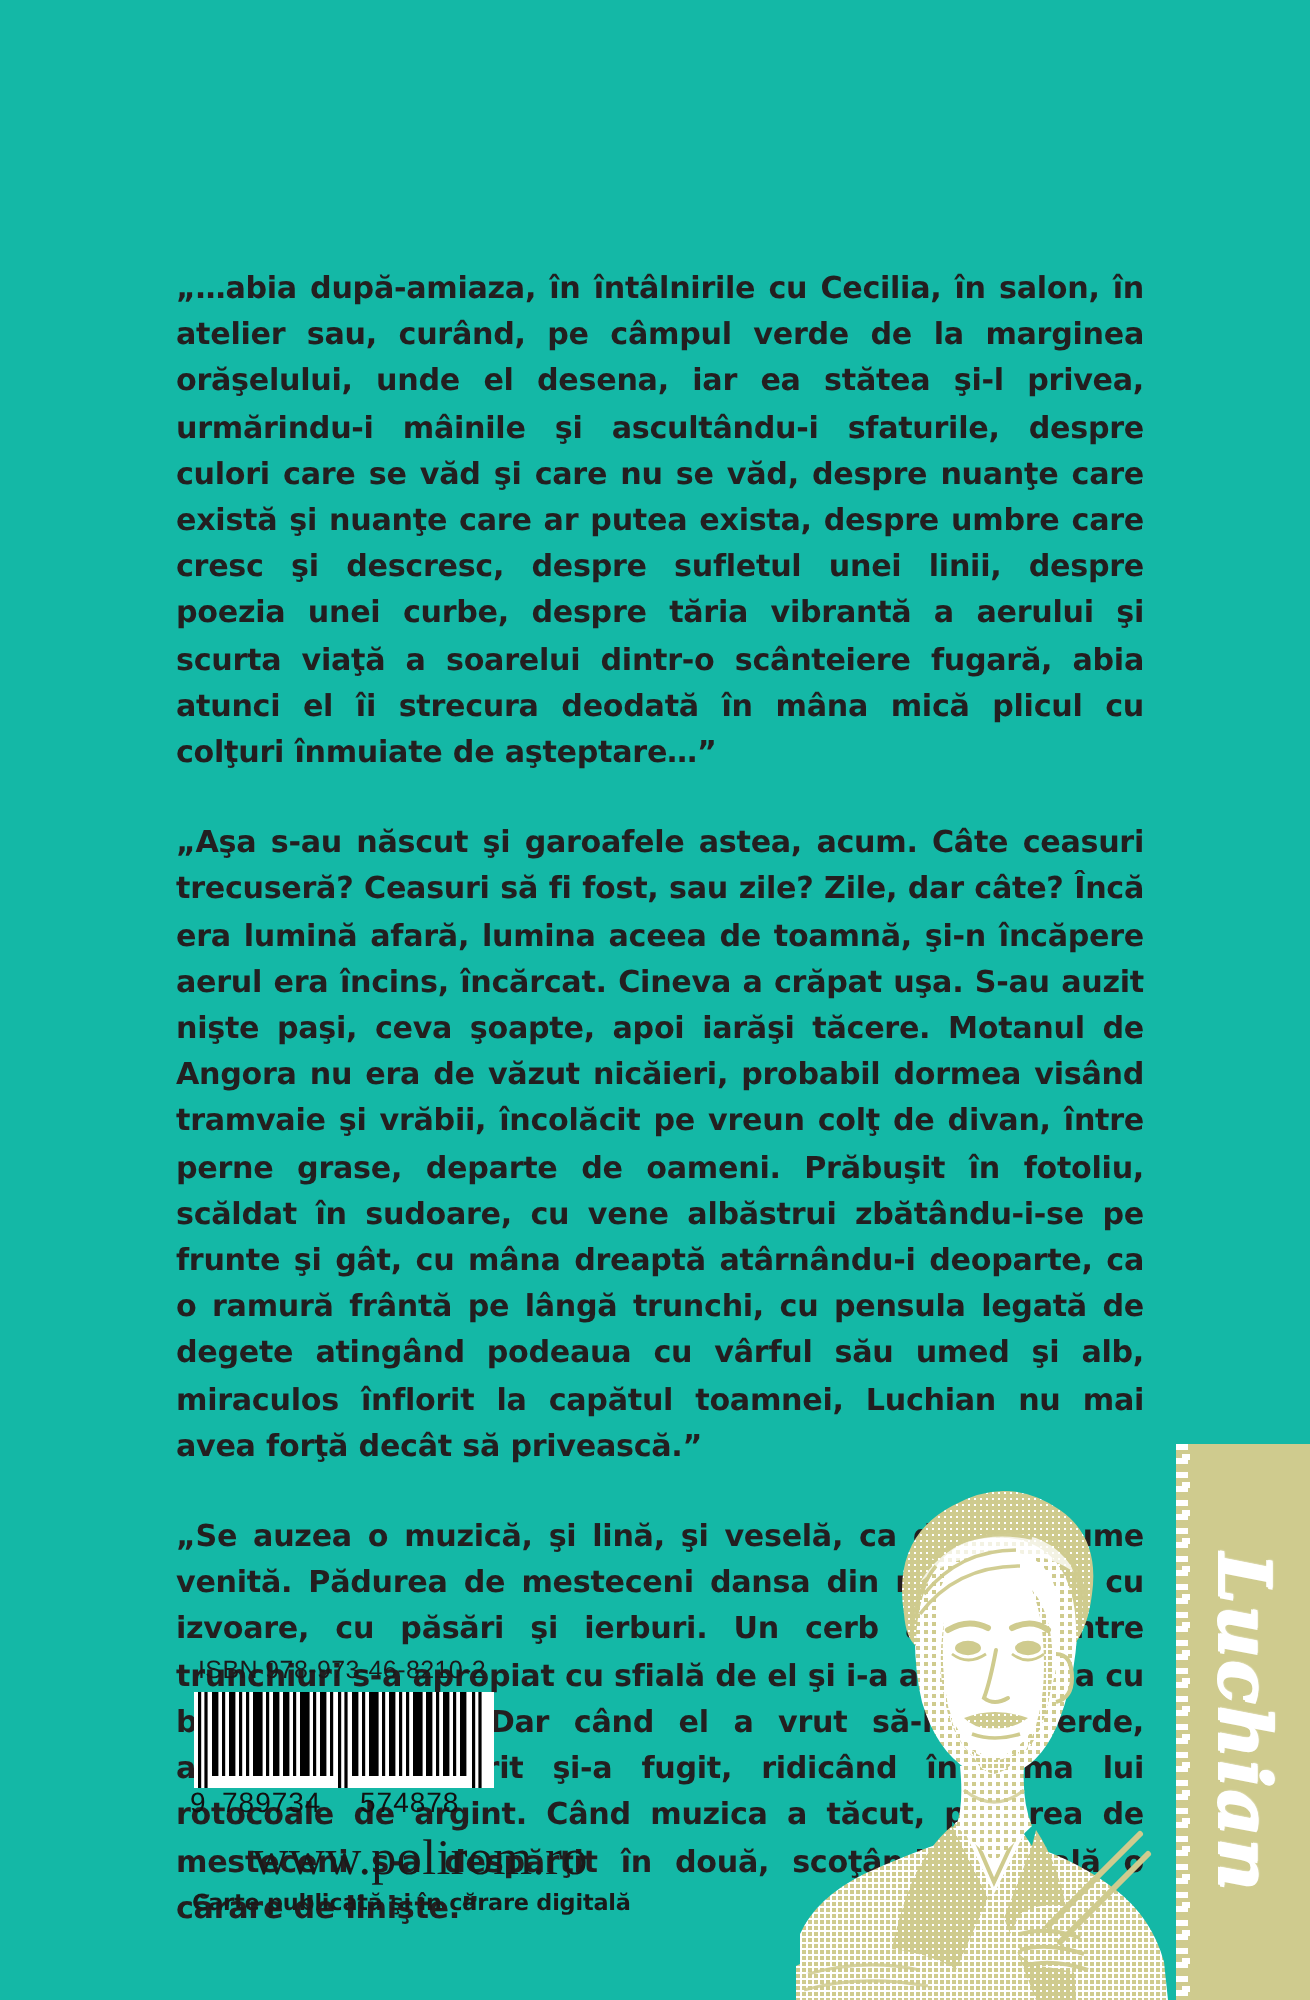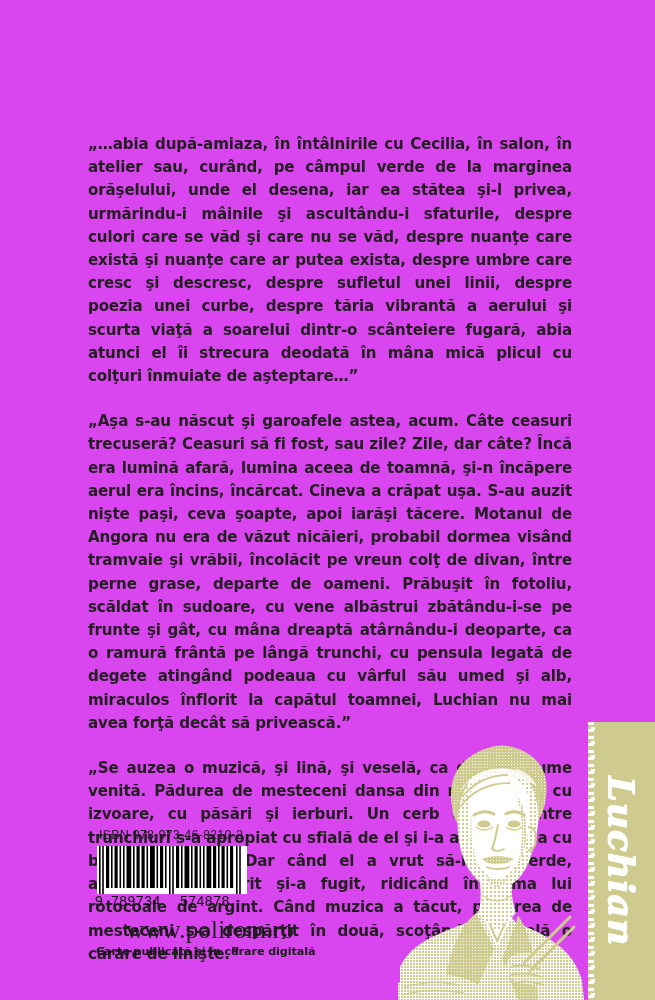--- a/index.html
+++ b/index.html
@@ -6,21 +6,21 @@
   body{
     width:655px;height:1000px;
     background:#ffffff;
     font-family:"Liberation Sans", sans-serif;
     overflow:hidden;
     position:relative;
   }
   #cover{
     position:absolute;inset:0;
     width:655px;height:1000px;
-    background:#d946ef;
+    background:#14b8a6;
   }
 
   
   #textblock{
     position:absolute;
     left:88px;top:133px;
     width:484px;
   }
   .para{
     font-family:"DejaVu Sans", sans-serif;

